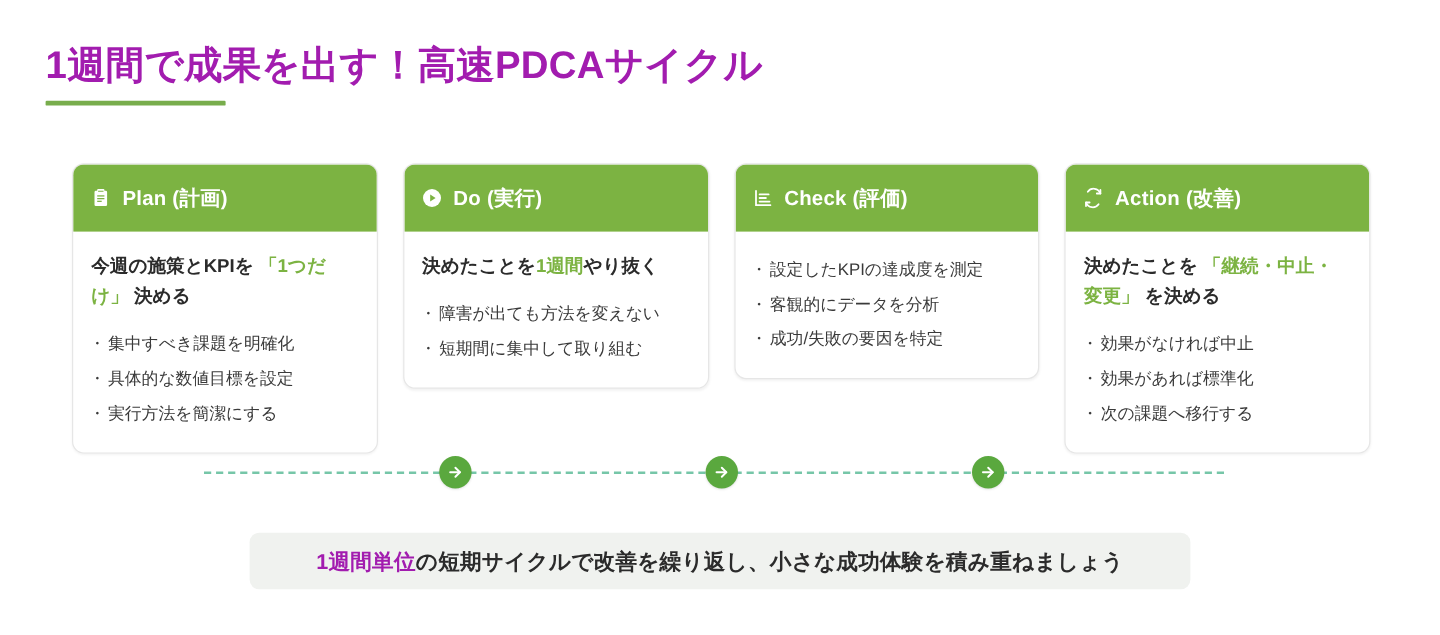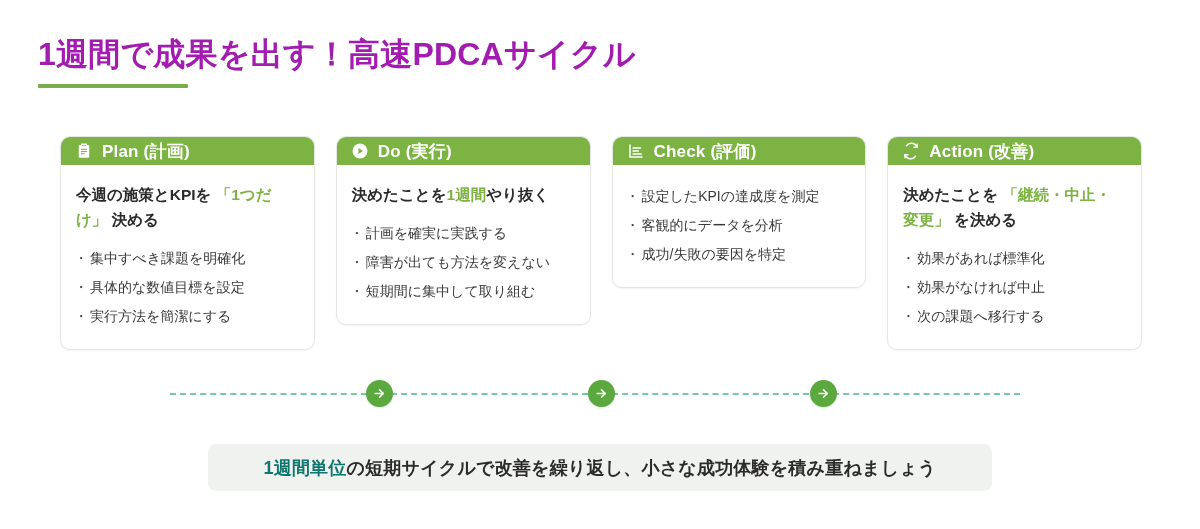--- a/index.html
+++ b/index.html
@@ -50,21 +50,21 @@
     background: #ffffff;
     border: 1px solid #e6e6e6;
     border-radius: 10px;
     box-shadow: 0 1px 2px rgba(0,0,0,0.05);
     overflow: hidden;
     align-self: flex-start;
   }
   .card-header {
     background: #7cb342;
     color: #ffffff;
-    height: 28px;
+    height: 56px;
     display: flex;
     align-items: center;
     gap: 9px;
     padding: 0 14px;
     box-sizing: border-box;
   }
   .card-header .hdr-icon {
     width: 18px;
     height: 18px;
     display: inline-flex;
@@ -158,21 +158,21 @@
     align-items: center;
     justify-content: center;
   }
   .footer-text {
     font-size: 18px;
     font-weight: bold;
     color: #2b2b2b;
     white-space: nowrap;
     letter-spacing: 0.2px;
   }
-  .footer-text .hl { color: #0f766e; }
+  .footer-text .hl { color: #a21caf; }
 </style>
 </head>
 <body>
 
 <div class="page-title">1週間で成果を出す！高速PDCAサイクル</div>
 <div class="title-underline"></div>
 
 <div class="cards-row">
 
   <div class="card">
@@ -203,21 +203,20 @@
         <svg viewBox="0 0 24 24" width="18" height="18" fill="#ffffff">
           <circle cx="12" cy="12" r="10"></circle>
           <path d="M10 8l6 4-6 4z" fill="#7cb342"></path>
         </svg>
       </span>
       <span class="card-header-label">Do (実行)</span>
     </div>
     <div class="card-body">
       <p class="card-lead"><span>決めたことを</span><span class="hl">1週間</span><span>やり抜く</span></p>
       <ul class="card-list">
-        <li>計画を確実に実践する</li>
         <li>障害が出ても方法を変えない</li>
         <li>短期間に集中して取り組む</li>
       </ul>
     </div>
   </div>
 
   <div class="card">
     <div class="card-header">
       <span class="hdr-icon">
         <svg viewBox="0 0 24 24" width="18" height="18" fill="none" stroke="#ffffff" stroke-width="2" stroke-linecap="round">
@@ -246,22 +245,22 @@
           <path d="M4 17a8 8 0 0 0 14 2"></path>
           <path d="M20 3v4h-4"></path>
           <path d="M4 21v-4h4"></path>
         </svg>
       </span>
       <span class="card-header-label">Action (改善)</span>
     </div>
     <div class="card-body">
       <p class="card-lead"><span>決めたことを </span><span class="hl">「継続・中止・変更」</span><span> を決める</span></p>
       <ul class="card-list">
+        <li>効果がなければ中止</li>
         <li>効果があれば標準化</li>
-        <li>効果がなければ中止</li>
         <li>次の課題へ移行する</li>
       </ul>
     </div>
   </div>
 
 </div>
 
 <div class="connector">
   <div class="connector-line"></div>
   <div class="arrow-badge a1">

